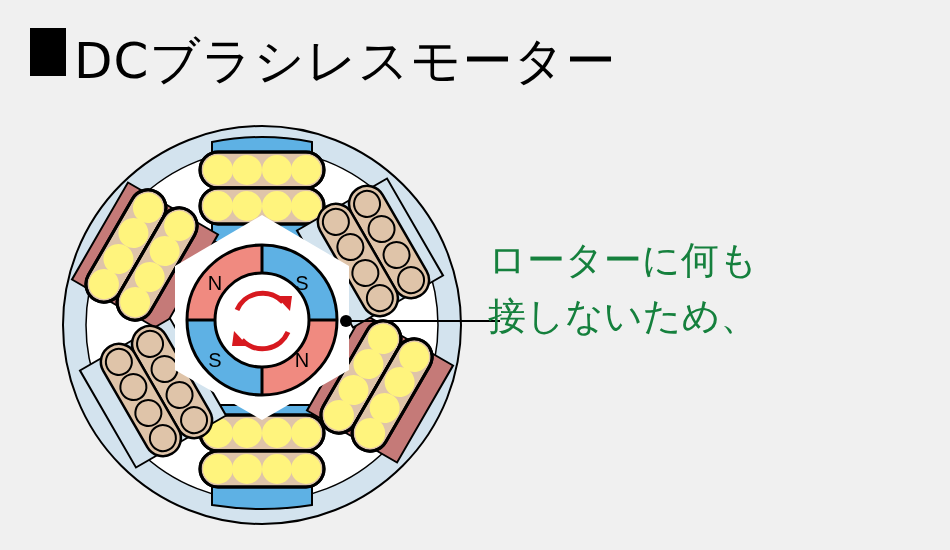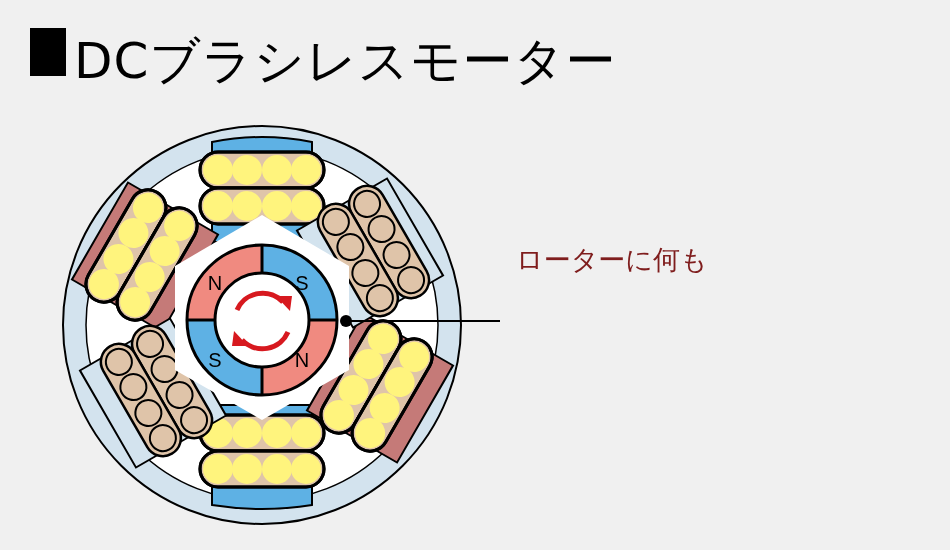--- a/index.html
+++ b/index.html
@@ -1,19 +1,19 @@
 <!DOCTYPE html>
 <html><head>
 <meta charset="utf-8">
 <style>
   html,body{margin:0;padding:0;}
   body{width:950px;height:550px;background:#f0f0f0;position:relative;overflow:hidden;font-family:"DejaVu Sans",sans-serif;}
   .title{position:absolute;left:30px;top:28px;height:60px;display:flex;align-items:flex-start;font-size:50px;color:#000;letter-spacing:1px;}
   .title .sq{display:inline-block;width:36px;height:48px;background:#000;margin-right:8px;}
-  .note{position:absolute;left:516px;top:232px;color:#7f1d1d;font-size:27px;line-height:56px;white-space:nowrap;}
+  .note{position:absolute;left:488px;top:232px;color:#15803d;font-size:38px;line-height:56px;white-space:nowrap;}
   svg.motor{position:absolute;left:0;top:0;}
 </style>
 </head>
 <body>
 
 <div class="title">
   <span class="sq"></span>
   <span>DCブラシレスモーター</span>
 </div>
 
@@ -102,13 +102,14 @@
     <path d="M288,332 A28,28 0 0,1 242,340" fill="none" stroke="#d7191f" stroke-width="5"></path>
     <polygon points="234,331 248,346 232,346" fill="#d7191f"></polygon>
   </g>
 
   <circle cx="346" cy="321" r="6" fill="#000"></circle>
   <line x1="346" y1="321" x2="500" y2="321" stroke="#000" stroke-width="2"></line>
 </svg>
 
 <div class="note">
   <div>ローターに何も</div>
+  <div>接しないため、</div>
 </div>
 
 </body></html>

